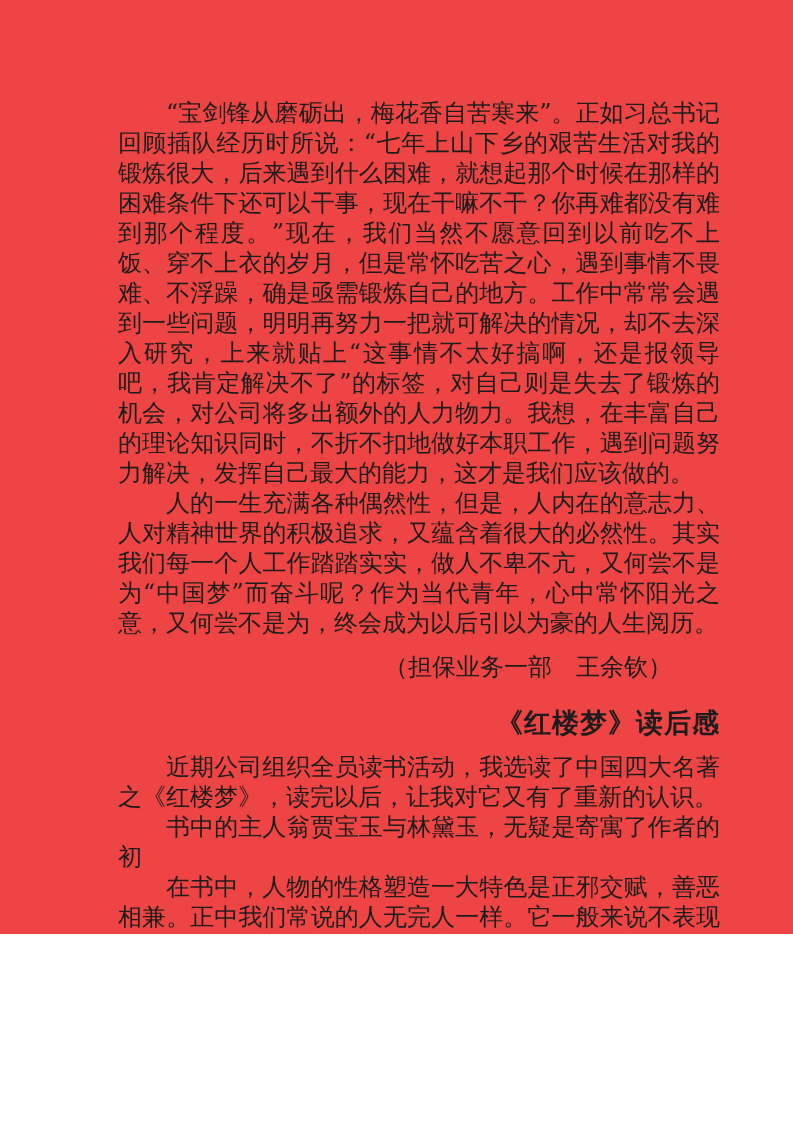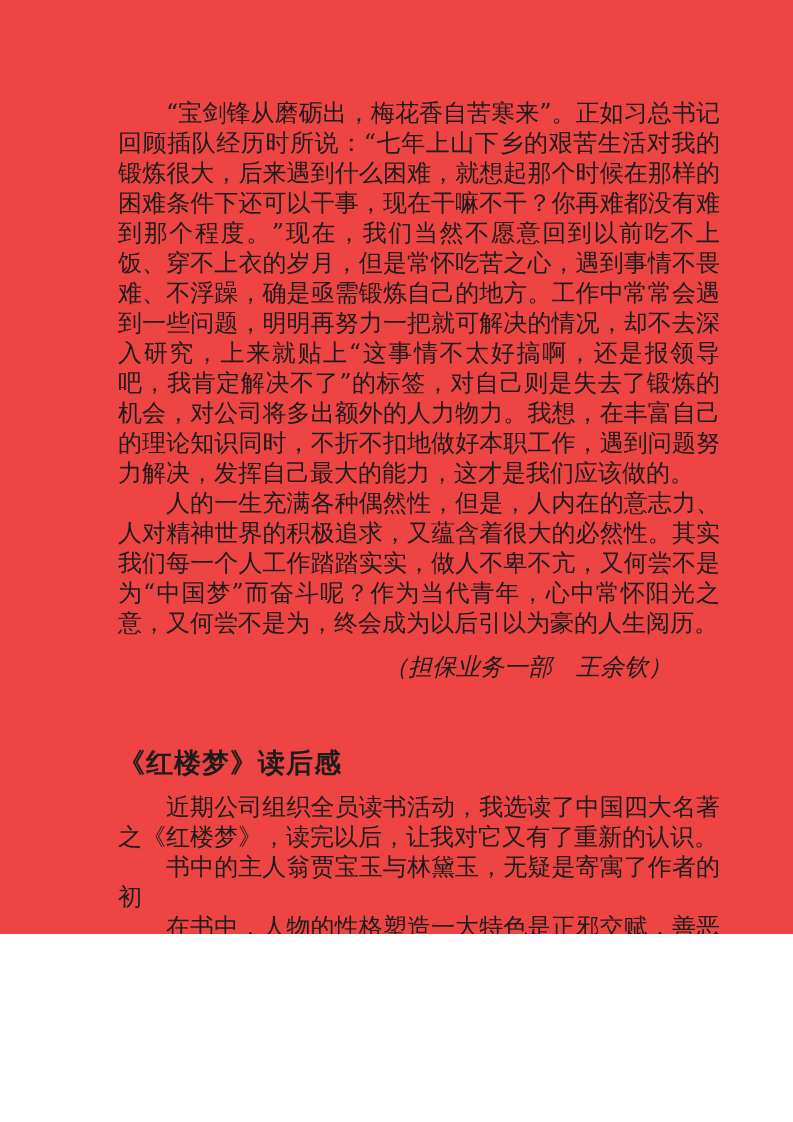--- a/index.html
+++ b/index.html
@@ -30,29 +30,28 @@
     text-indent: 2em;
     margin: 0;
     word-break: break-all;
   }
   .attribution {
     font-size: 24px;
     line-height: 30px;
     text-align: right;
     padding-right: 48px;
     margin-top: 14px;
-    font-style: italic;
   }
   .essay-title {
     font-family: "DejaVu Sans", sans-serif;
     font-weight: bold;
     font-size: 27px;
     line-height: 34px;
-    text-align: left;
-    margin-top: 64px;
+    text-align: right;
+    margin-top: 24px;
     letter-spacing: 1px;
   }
   .essay2-body {
     margin-top: 12px;
   }
   .page-number {
     position: absolute;
     left: 0;
     top: 1004px;
     width: 793px;

